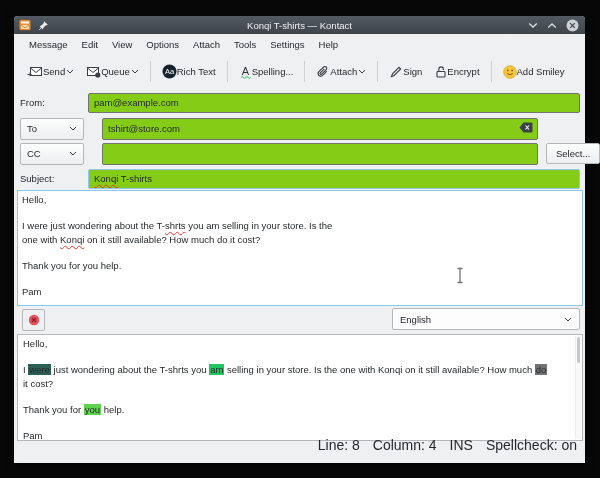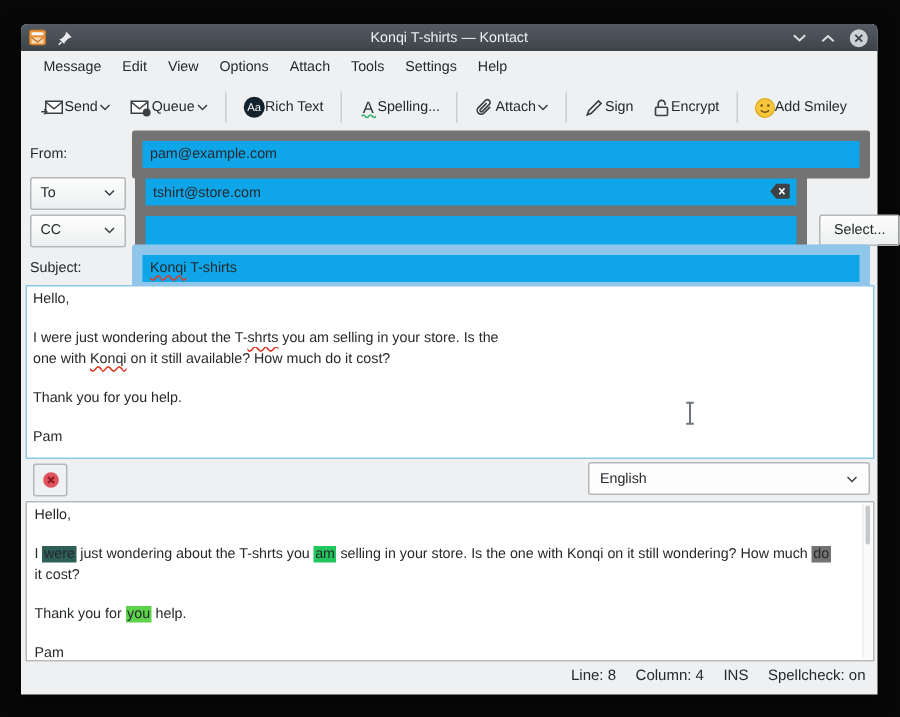--- a/index.html
+++ b/index.html
@@ -22,25 +22,25 @@
 
   
   .toolbar{position:absolute;left:0;top:39px;right:0;height:33px;display:flex;align-items:center;padding:0 7px;font-size:9.5px}
   .tbtn{display:flex;align-items:center;gap:0;padding:5px 6px;border-radius:2px;white-space:nowrap}
   .tsep{width:1px;height:21px;background:#cdcfd0;margin:0 5px}
   .chev{margin-left:1px;display:inline-flex}
 
   
   .hrow{position:absolute;left:6px;right:5px;display:flex;align-items:center;font-size:9.5px}
   .hlabel{width:68px;flex:0 0 68px}
-  .field{background:#0ea5e9;border:7px solid #737373;border-radius:2px;height:16px;display:flex;
+  .field{background:#84cc16;border:1px solid #737373;border-radius:2px;height:16px;display:flex;
          align-items:center;padding:1px 5px;font-size:9.5px;position:relative}
   .combo{width:50px;flex:0 0 50px;height:18px;border:1px solid #b5b7b9;border-radius:2px;
          background:linear-gradient(#fdfdfd,#edeff0);display:flex;align-items:center;
-         justify-content:space-between;padding:1px 6px;margin-right:6px}
+         justify-content:space-between;padding:1px 6px;margin-right:18px}
   .pushbtn{height:17px;border:1px solid #b5b7b9;border-radius:2px;background:linear-gradient(#fdfdfd,#edeff0);
            display:flex;align-items:center;justify-content:center;padding:1px 9px;margin-left:8px}
   .focus-blue{border-color:#8fc6e9}
   .sp-err{text-decoration:underline;text-decoration-style:wavy;text-decoration-color:#dd3b27;
           text-decoration-thickness:1px;text-underline-offset:2px;text-decoration-skip-ink:none}
 
   
   .editor{position:absolute;left:3px;right:2px;top:174px;height:110px;background:#fff;
           border:1px solid #8fc6e9;padding:2px 4px;font-size:9.5px;line-height:13.2px}
   .eline{white-space:pre;min-height:13.2px}
@@ -54,22 +54,22 @@
 
   
   .grammar{position:absolute;left:3px;right:2px;top:318px;height:101px;background:#fff;
            border:1px solid #b5b7b9;padding:2px 5px;font-size:9.5px;line-height:13.2px;overflow:hidden}
   .gline{min-height:13.2px}
   .hl{padding:0 1px}
   .gscroll{position:absolute;right:1px;top:1px;bottom:1px;width:5px;background:#fafafa;border-left:1px solid #ececec}
   .gthumb{position:absolute;left:1px;top:1px;width:3px;height:26px;background:#c6c9cb;border-radius:2px}
 
   
-  .statusbar{position:absolute;left:0;right:0;bottom:0;height:26px;display:flex;align-items:center;
-             justify-content:flex-end;gap:13px;padding-right:8px;font-size:10px}
+  .statusbar{position:absolute;left:0;right:0;bottom:0;height:26px;display:flex;align-items:flex-start;
+             justify-content:flex-end;gap:13px;padding-right:8px;font-size:14px}
 
   
   .ibeam{position:absolute;left:441px;top:251px;z-index:5}
 
   svg{display:block}
 </style>
 </head>
 <body>
 
 <div class="window">
@@ -304,21 +304,21 @@
         <svg width="8" height="5" viewBox="0 0 8 5">
             <polyline points="1,1 4,4 7,1" fill="none" stroke="#3a3f44" stroke-width="1"></polyline>
           </svg>
       </span>
     </div>
   </div>
 
   <div class="grammar">
     <div class="gline">Hello,</div>
     <div class="gline"> </div>
-    <div class="gline"><span>I </span><span class="hl" style="background-color: rgb(45, 95, 87);">were</span><span> just wondering about the T-shrts you </span><span class="hl" style="background-color: #22c55e; margin-top: 24px;">am</span><span> selling in your store. Is the one with Konqi on it still wondering? How much </span><span class="hl" style="background-color: #737373;">do</span></div>
+    <div class="gline"><span>I </span><span class="hl" style="background-color: rgb(45, 95, 87);">were</span><span> just wondering about the T-shrts you </span><span class="hl" style="background-color: #22c55e; margin-top: 24px;">am</span><span> selling in your store. Is the one with Konqi on it still available? How much </span><span class="hl" style="background-color: #737373;">do</span></div>
     <div class="gline">it cost?</div>
     <div class="gline"> </div>
     <div class="gline"><span>Thank you for </span><span class="hl" style="background-color: rgb(92, 211, 75);">you</span><span> help.</span></div>
     <div class="gline"> </div>
     <div class="gline">Pam</div>
     <div class="gscroll">
         <div class="gthumb"></div>
       </div>
   </div>
 

